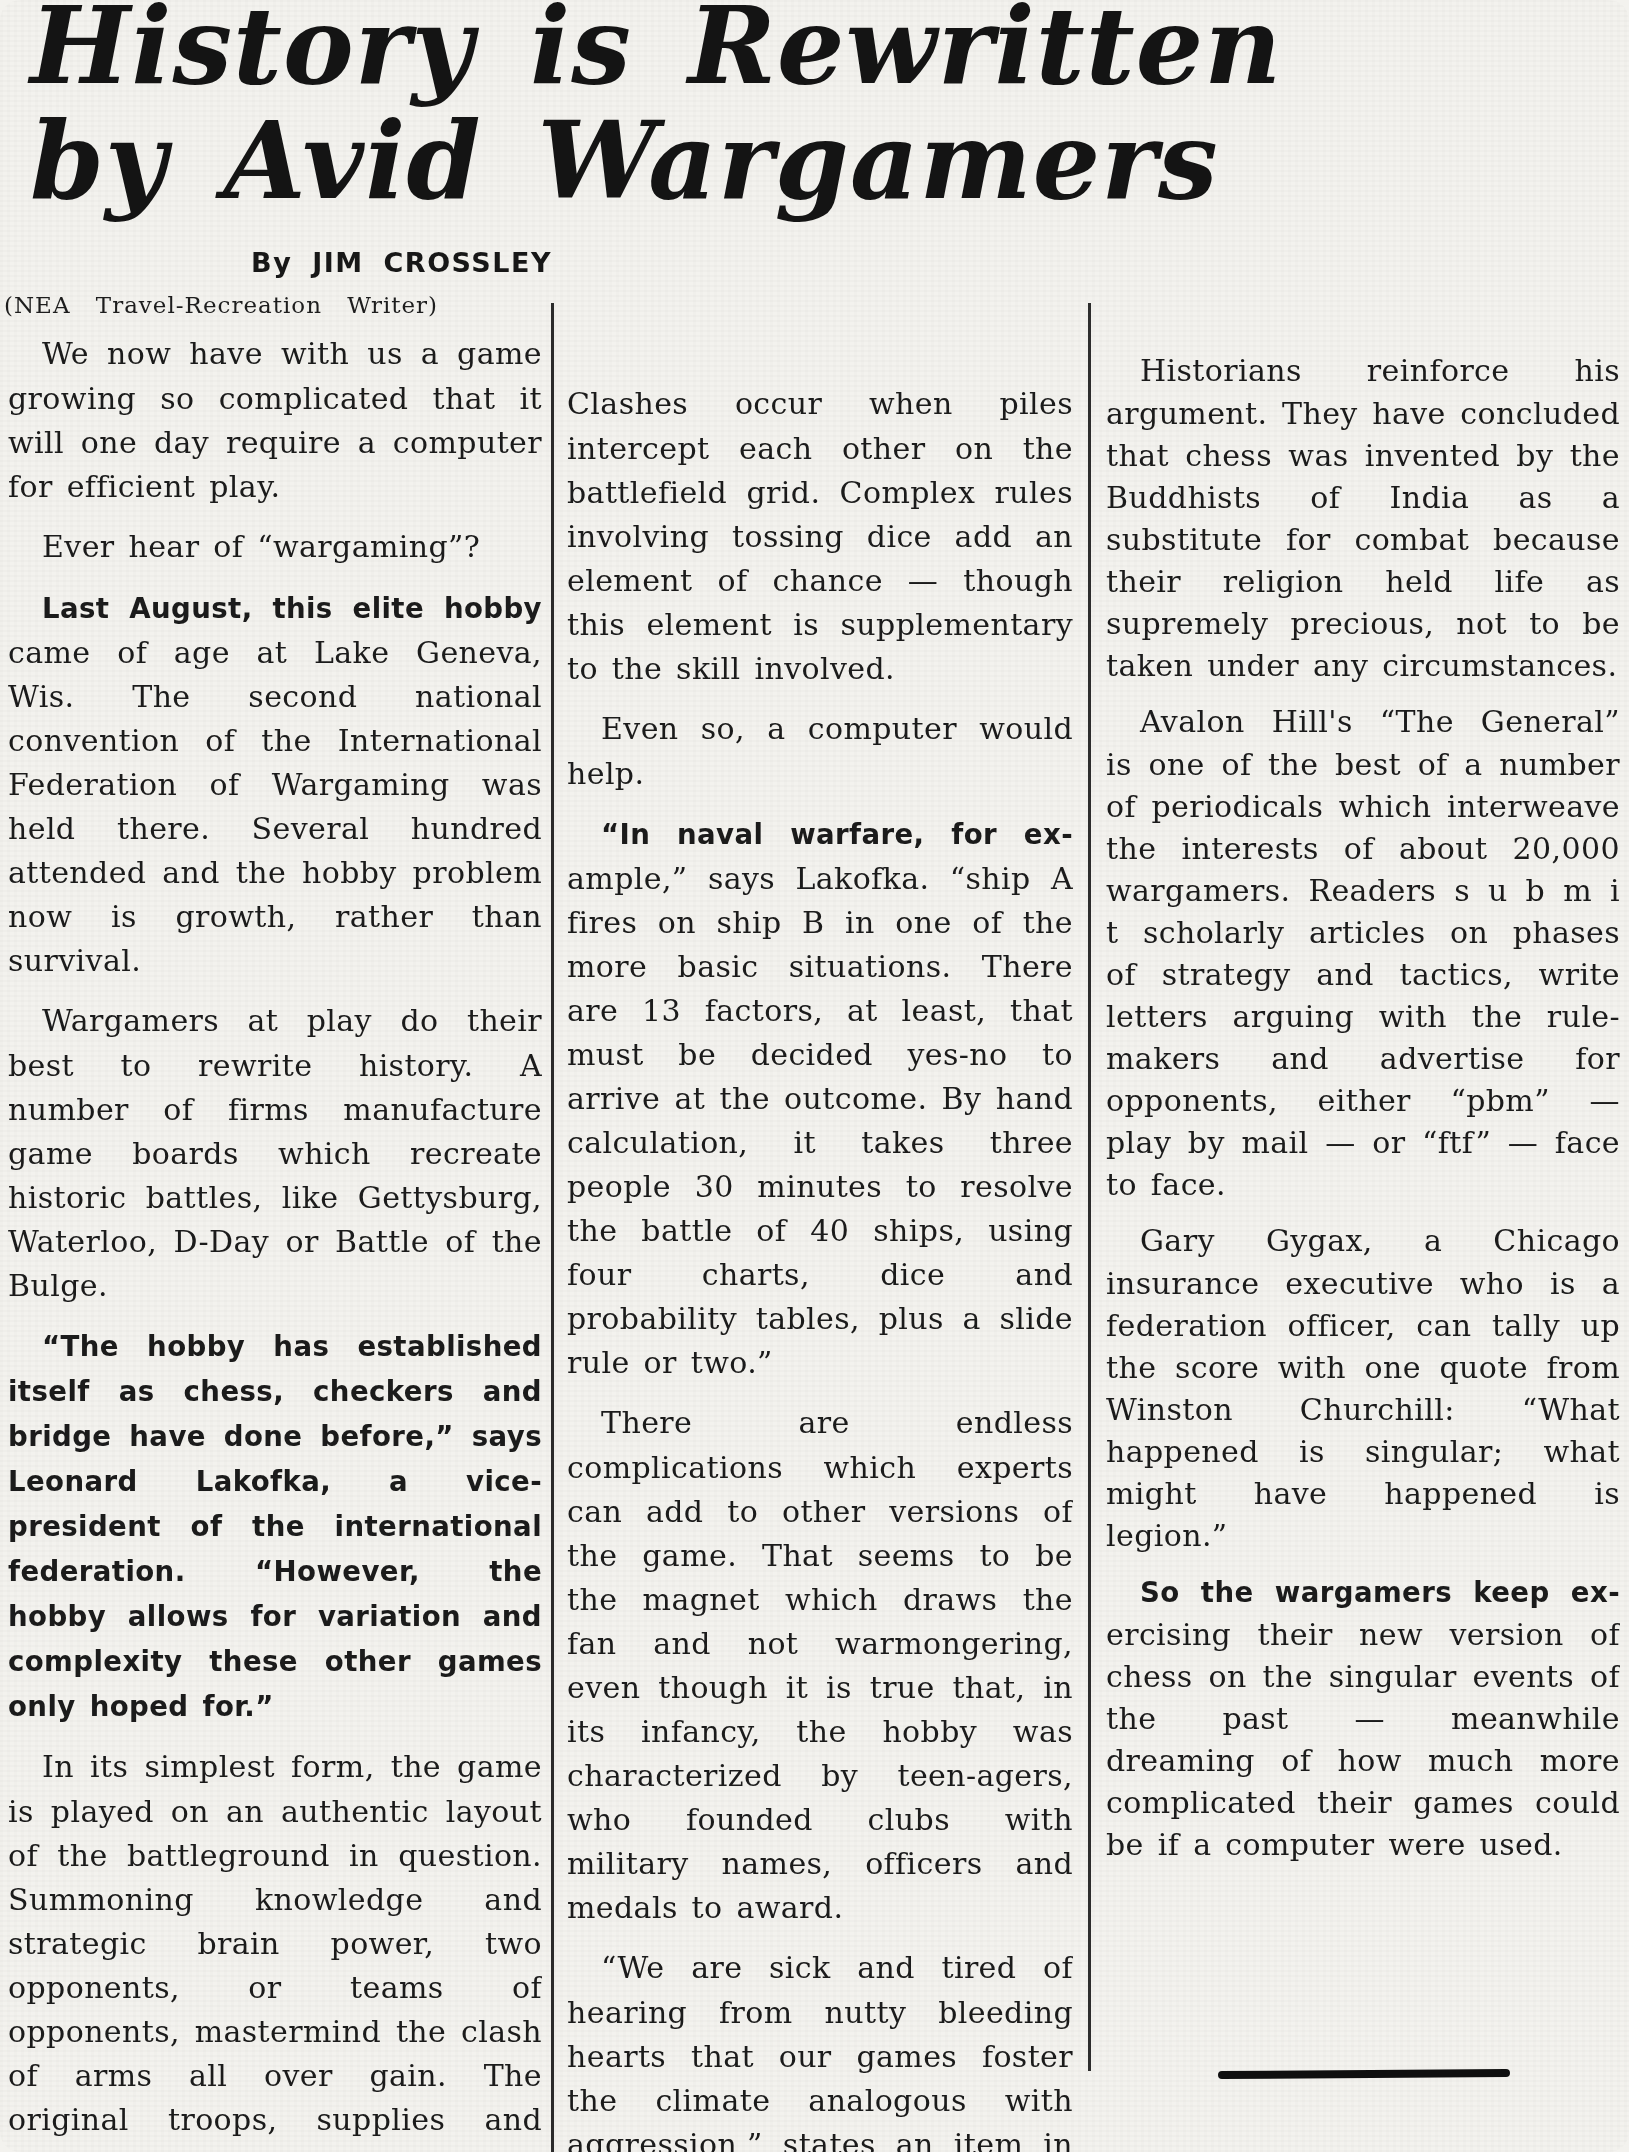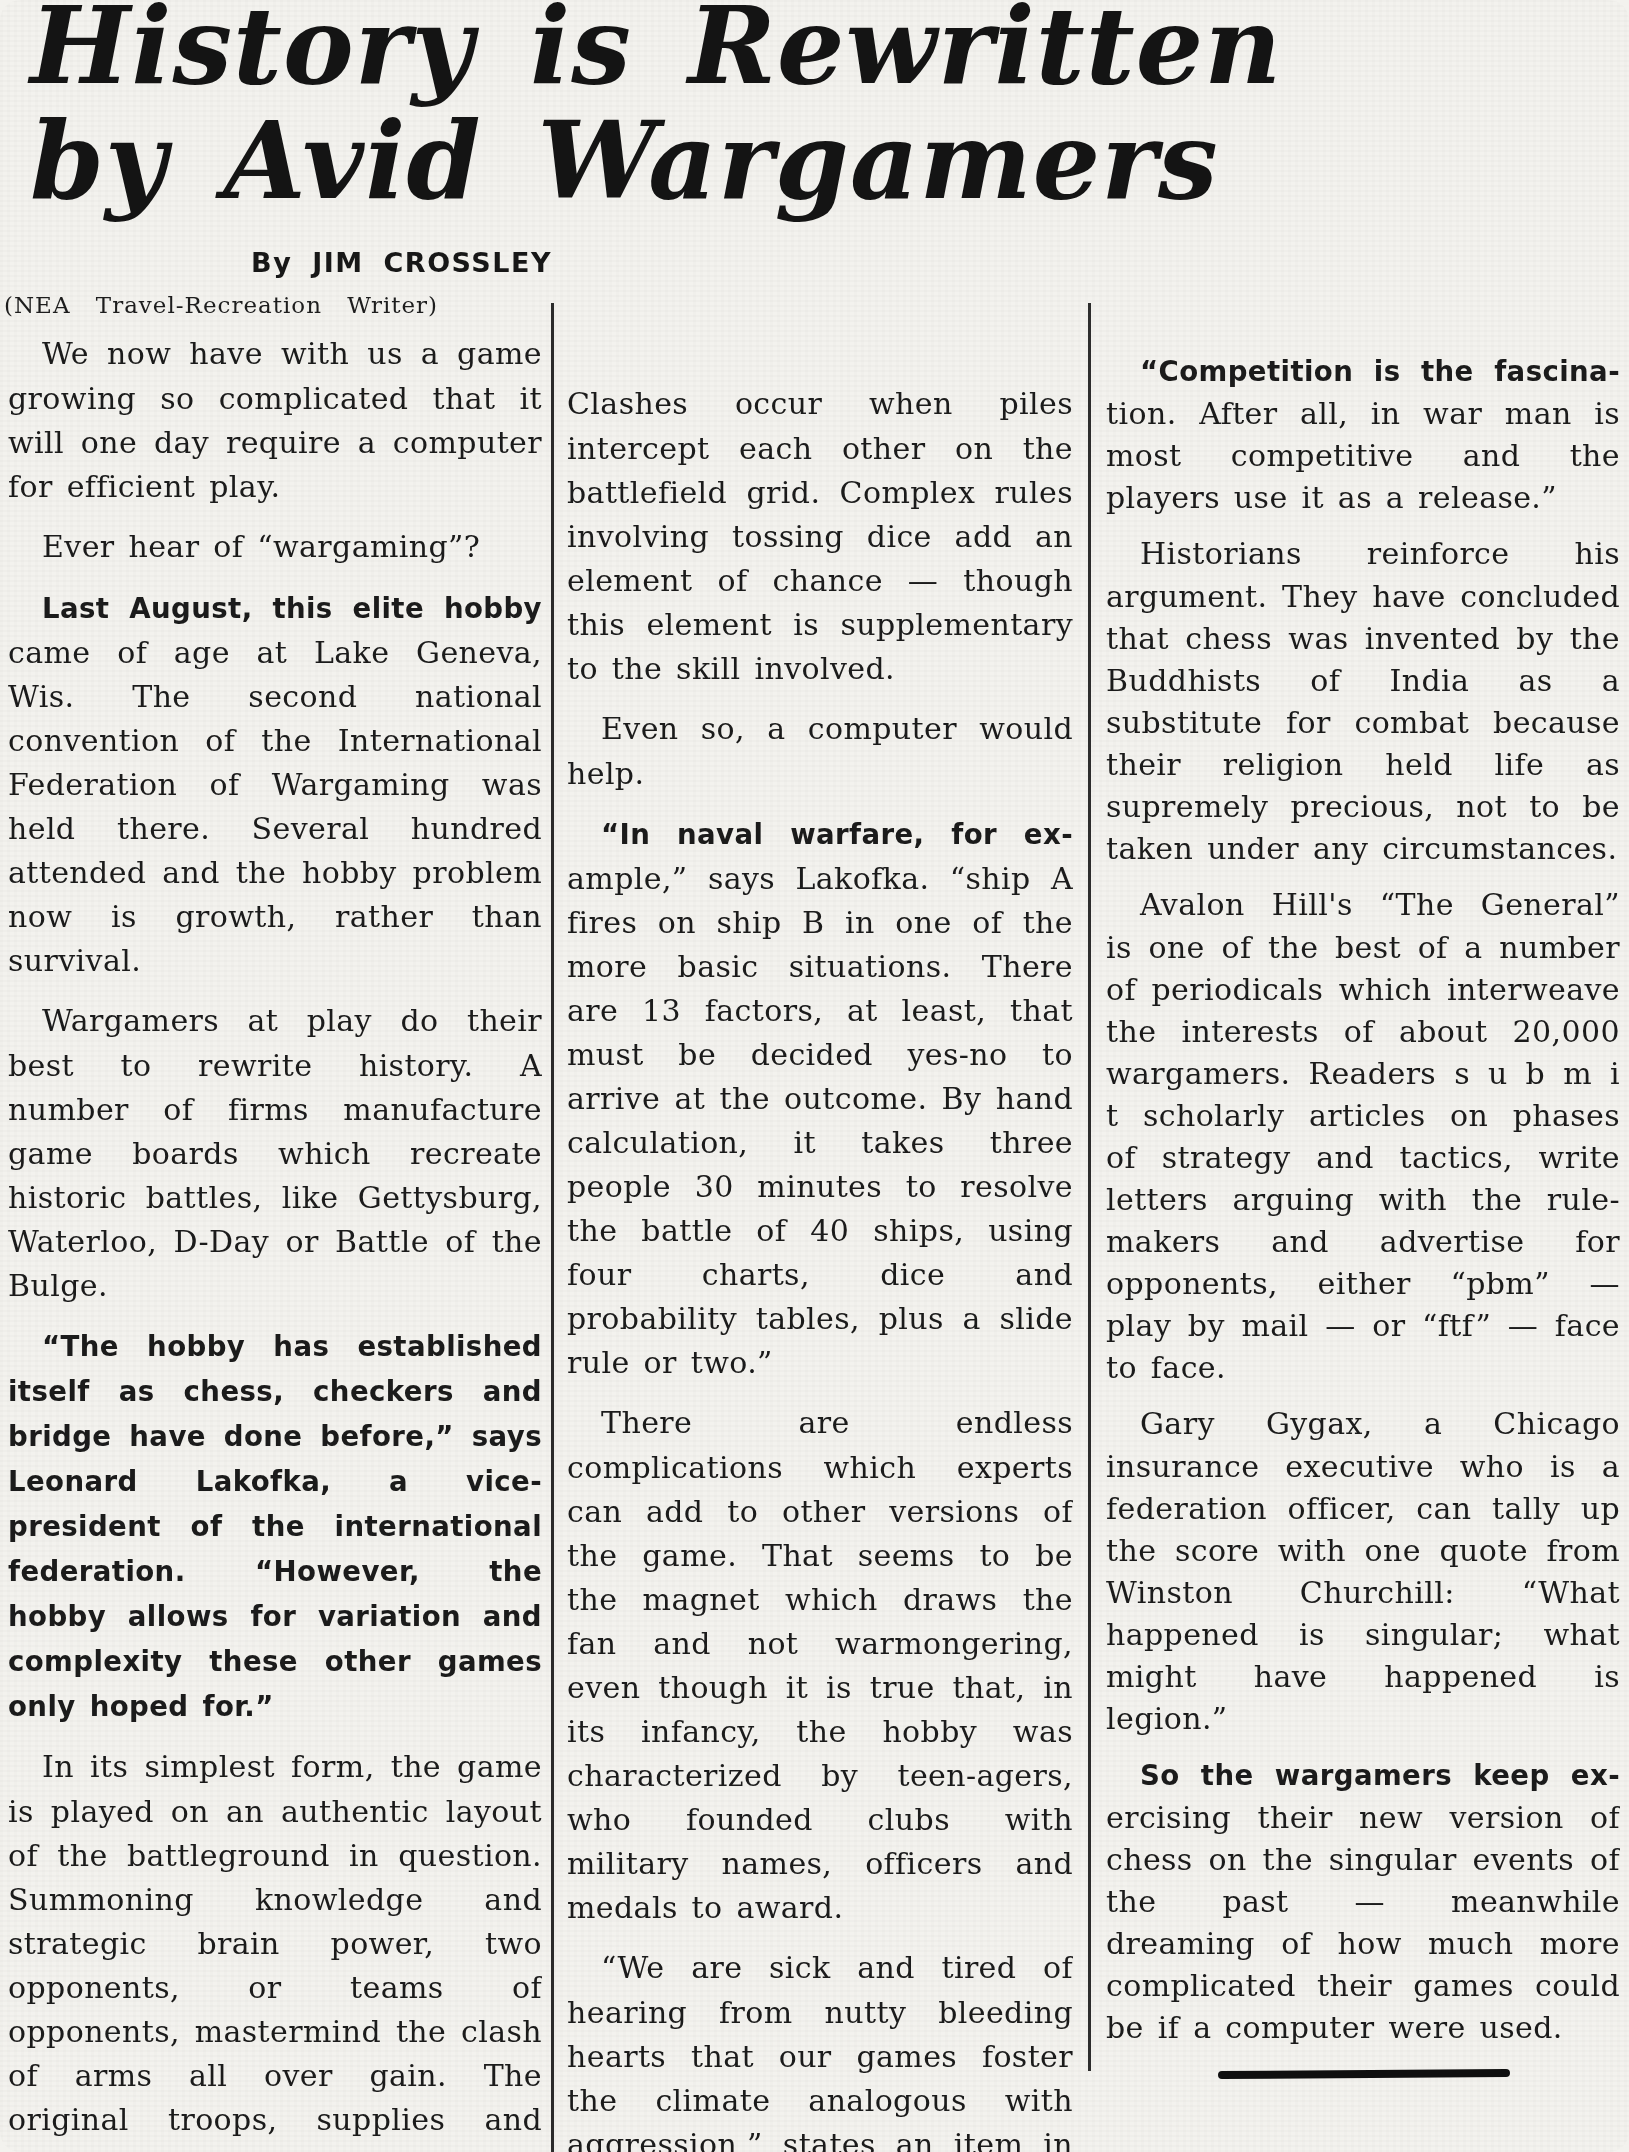--- a/index.html
+++ b/index.html
@@ -101,21 +101,20 @@
   <div class="col col-2">
     <p class="flush"><span class="lead"></span><span>Clashes occur when piles intercept each other on the battlefield grid. Complex rules involving tossing dice add an element of chance — though this element is supplementary to the skill involved.</span></p>
     <p class="indent"><span class="lead"></span><span>Even so, a computer would help.</span></p>
     <p class="indent"><span class="lead">“In naval warfare, for ex-</span><span>ample,” says Lakofka. “ship A fires on ship B in one of the more basic situations. There are 13 factors, at least, that must be decided yes-no to arrive at the outcome. By hand calculation, it takes three people 30 minutes to resolve the battle of 40 ships, using four charts, dice and probability tables, plus a slide rule or two.”</span></p>
     <p class="indent"><span class="lead"></span><span>There are endless complications which experts can add to other versions of the game. That seems to be the magnet which draws the fan and not warmongering, even though it is true that, in its infancy, the hobby was characterized by teen-agers, who founded clubs with military names, officers and medals to award.</span></p>
     <p class="indent"><span class="lead"></span><span>“We are sick and tired of hearing from nutty bleeding hearts that our games foster the climate analogous with aggression,” states an item in the periodical, “The General,” published by Avalon Hill, makers of many of the popular wargame kits.</span></p>
 
   </div>
 
   <div class="col col-3">
-    <p class="indent"><span class="lead">“Competition is the fascina-</span><span>tion. After all, in war man is most competitive and the players use it as a release.”</span></p>
     <p class="indent"><span class="lead"></span><span>Historians reinforce his argument. They have concluded that chess was invented by the Buddhists of India as a substitute for combat because their religion held life as supremely precious, not to be taken under any circumstances.</span></p>
     <p class="indent"><span class="lead"></span><span>Avalon Hill's “The General” is one of the best of a number of periodicals which interweave the interests of about 20,000 wargamers. Readers s u b m i t scholarly articles on phases of strategy and tactics, write letters arguing with the rule-makers and advertise for opponents, either “pbm” — play by mail — or “ftf” — face to face.</span></p>
     <p class="indent"><span class="lead"></span><span>Gary Gygax, a Chicago insurance executive who is a federation officer, can tally up the score with one quote from Winston Churchill: “What happened is singular; what might have happened is legion.”</span></p>
     <p class="indent"><span class="lead">So the wargamers keep ex-</span><span>ercising their new version of chess on the singular events of the past — meanwhile dreaming of how much more complicated their games could be if a computer were used.</span></p>
   </div>
 
   <div class="end-rule"></div>
 
 </div>
 

